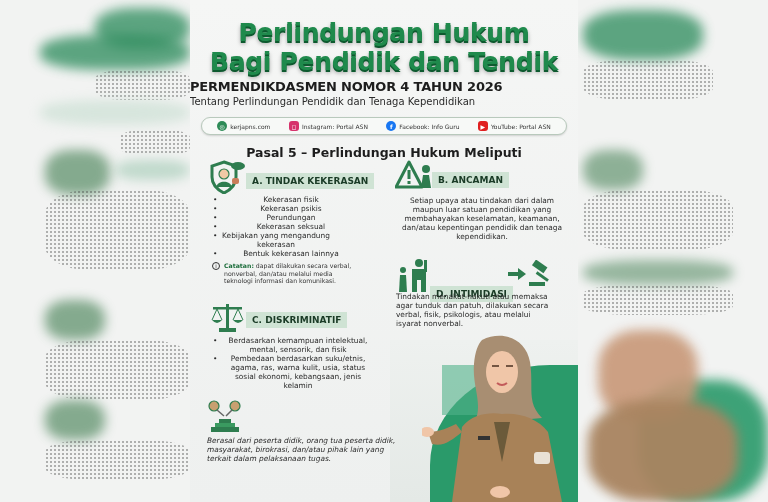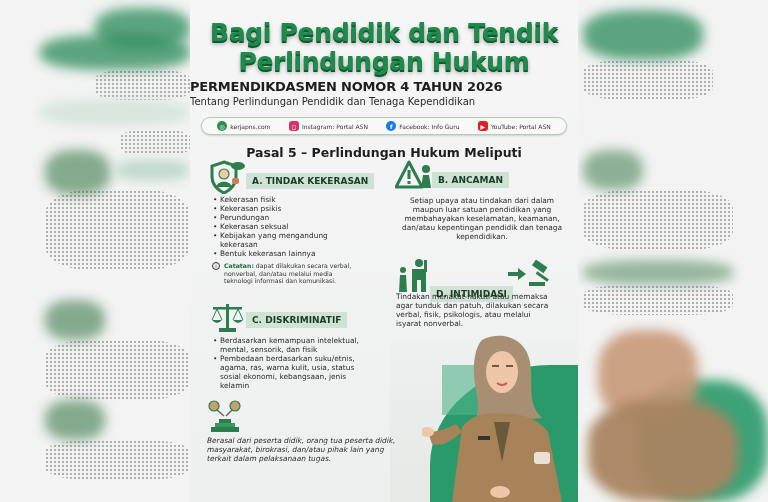--- a/index.html
+++ b/index.html
@@ -61,21 +61,21 @@
   .pasal {
     text-align: center; font-weight: bold; font-size: 12.5px;
     color: #1d1d1d; margin-top: 10px;
   }
   .badge {
     display: inline-block; background: #cfe3d4; color: #1a3b26;
     font-weight: bold; font-size: 9px; padding: 3px 6px; border-radius: 0;
   }
   .section { position: absolute; font-size: 7.4px; color: #2a2a2a; line-height: 9px; }
   .section ul { list-style: none; }
-  .section li { position: relative; padding-left: 8px; }
+  .section li { position: relative; padding-left: 8px; text-align: center; }
   .section li::before { content: "•"; position: absolute; left: 1px; }
   .ico { position: absolute; }
   .note { font-size: 6.2px; line-height: 7.6px; color: #333; position: relative; padding-left: 12px; margin-top: 4px; }
   .note .i {
     position: absolute; left: 0; top: 0; width: 8px; height: 8px; border: 1px solid #333;
     border-radius: 50%; font-size: 5.5px; text-align: center; line-height: 6px;
   }
   .note b { color: #1f6f3d; }
 
   
@@ -121,22 +121,22 @@
   <div class="blob" style="left:20px;top:330px;width:100px;height:90px;background:#c89878;opacity:.9;"></div>
   <div class="blob" style="left:10px;top:400px;width:150px;height:102px;background:#a98460;opacity:.95;"></div>
 </div>
 
 <div class="poster">
   <div class="bgroom"></div>
   <div class="greenpanel"></div>
   <div class="greenboard"></div>
 
   <div class="title">
+    <div>Perlindungan Hukum</div>
     <div>Bagi Pendidik dan Tendik</div>
-    <div>Perlindungan Hukum</div>
   </div>
   <div class="regulation">PERMENDIKDASMEN NOMOR 4 TAHUN 2026</div>
   <div class="subtitle">Tentang Perlindungan Pendidik dan Tenaga Kependidikan</div>
 
   <div class="socials">
     <div class="social">
       <span class="sicon" style="background:#2e8b57;">◎</span>
       <span>kerjapns.com</span>
     </div>
     <div class="social">

